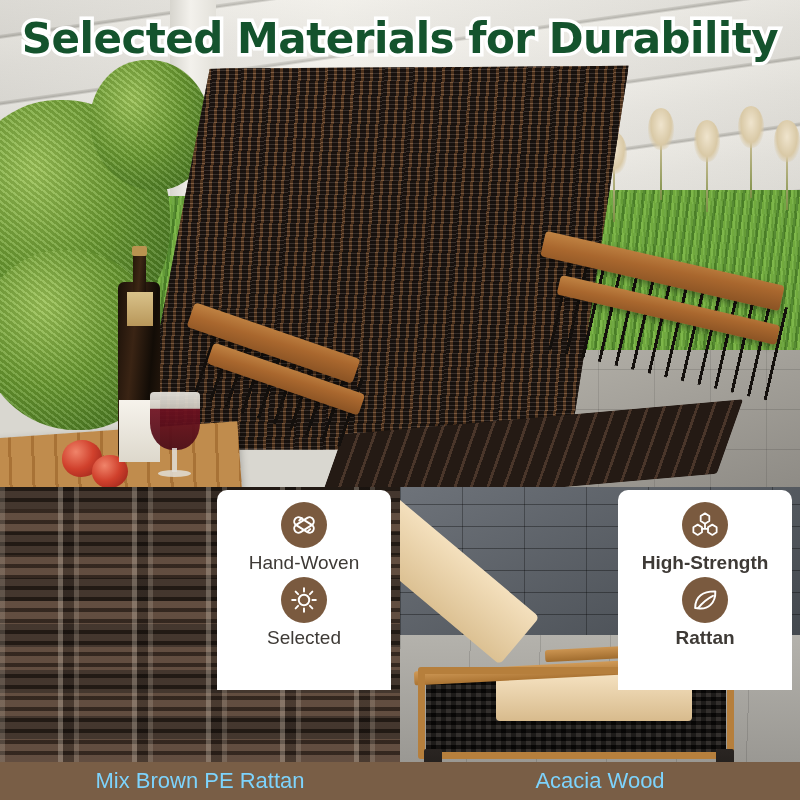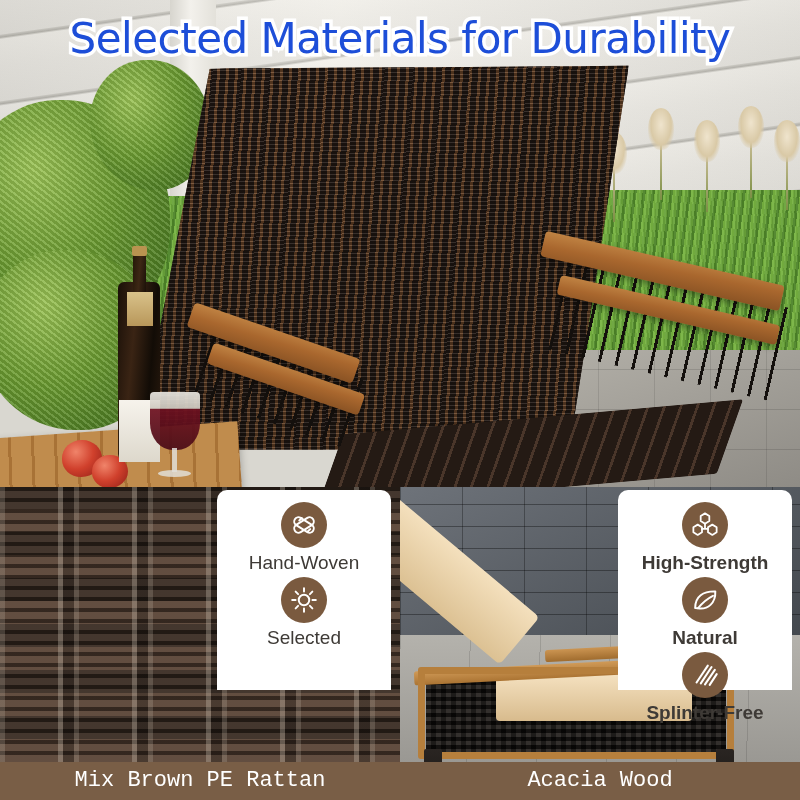--- a/index.html
+++ b/index.html
@@ -137,22 +137,22 @@
   .glass-stem { position:absolute; left:172px; top:448px; width:5px; height:24px; background:rgba(225,222,215,.85); }
   .glass-base { position:absolute; left:158px; top:470px; width:33px; height:7px; border-radius:50%; background:rgba(225,222,215,.85); }
   .apple {
     position:absolute; width:40px; height:37px; border-radius:50% 50% 52% 48%;
     background:radial-gradient(circle at 35% 32%, #f0846a 0%, #d0402c 48%, #8e1e16 100%);
   }
 
   
   .title {
     position:absolute; left:0; top:14px; width:800px; text-align:center;
-    font-size:42px; font-weight:normal; letter-spacing:-0.5px;
-    color:#1d4ed8;
+    font-size:42px; font-weight:bold; letter-spacing:-0.5px;
+    color:#14532d;
     -webkit-text-stroke:7px #ffffff;
     paint-order:stroke fill;
     font-family:"DejaVu Sans", sans-serif;
     white-space:nowrap;
   }
 
   
   .bottom { position:absolute; left:0; top:487px; width:800px; height:275px; overflow:hidden; }
 
   .half { position:absolute; top:0; height:275px; width:400px; overflow:hidden; }
@@ -255,22 +255,22 @@
     white-space:nowrap; line-height:1.1;
   }
 
   
   .caption-bar {
     position:absolute; left:0; top:762px; width:800px; height:38px;
     background:#795e46; z-index:6;
   }
   .caption {
     position:absolute; top:0; height:38px; line-height:38px;
-    color:#ffffff; font-size:22px;
-    font-family:Liberation Mono, monospace;
+    color:#7dd3fc; font-size:22px;
+    font-family:Liberation Sans, sans-serif;
     white-space:nowrap;
   }
   .caption-left  { left:0; width:400px; text-align:center; }
   .caption-right { left:400px; width:400px; text-align:center; }
 </style>
 </head>
 <body>
 
 <div id="stage">
 
@@ -389,31 +389,23 @@
       </div>
 
       <div class="feature">
         <div class="icon-circle">
           <svg width="30" height="30" viewBox="0 0 32 32" fill="none" stroke="#ffffff" stroke-width="2.1" stroke-linecap="round" stroke-linejoin="round">
             <path d="M5.5 24.5 C5.5 12 14 6.5 27 6.8
                      C27.5 19.5 19 26.5 8.5 24.8 Z"></path>
             <path d="M8.5 24.8 C13 19 18.5 14.5 24.5 11.5"></path>
           </svg>
         </div>
-        <div class="feature-label">Natural</div>
+        <div class="feature-label">Rattan</div>
       </div>
 
-      <div class="feature">
-        <div class="icon-circle">
-          <svg width="30" height="30" viewBox="0 0 32 32" fill="none" stroke="#ffffff" stroke-width="2.2" stroke-linecap="round">
-            <path d="M7 24 L19 6 M11.5 25 L23 7.5 M16 26 L26.5 10.5 M21 26.5 L28.5 15"></path>
-          </svg>
-        </div>
-        <div class="feature-label">Splinter-Free</div>
-      </div>
 
     </div>
   </div>
 
   <div class="caption-bar">
     <div class="caption caption-left">Mix Brown PE Rattan</div>
     <div class="caption caption-right">Acacia Wood</div>
   </div>
 
 </div>

